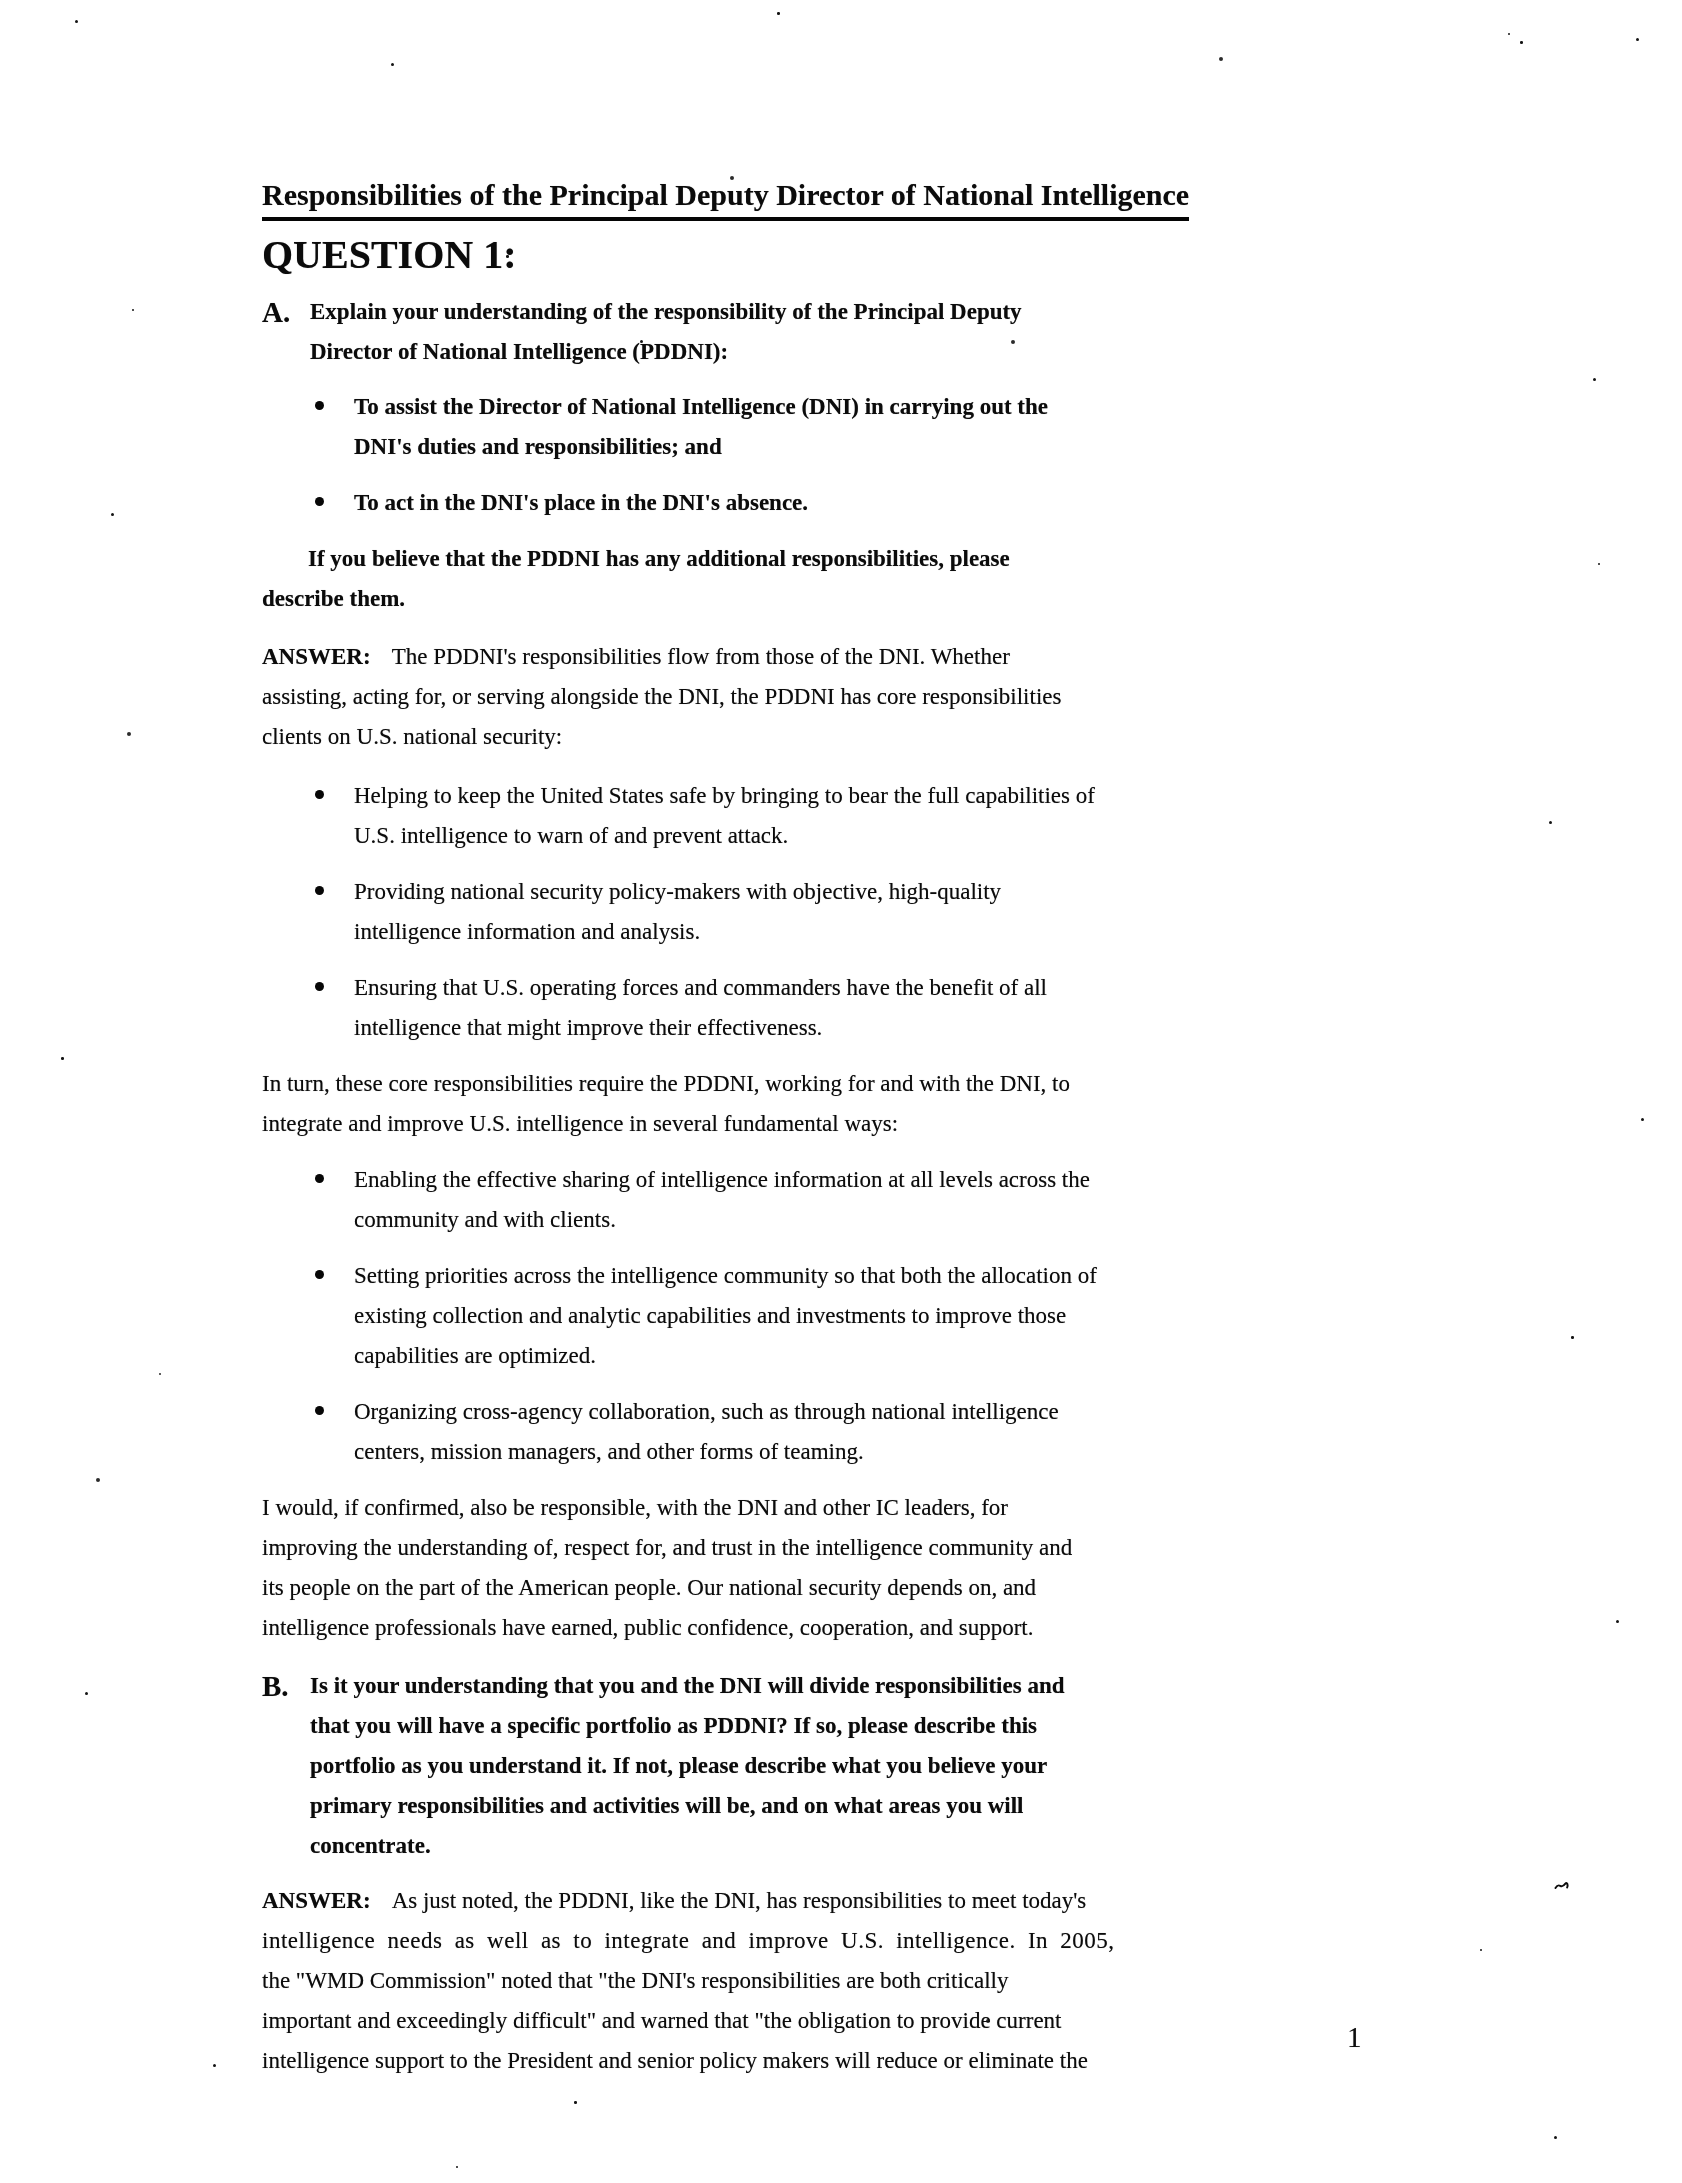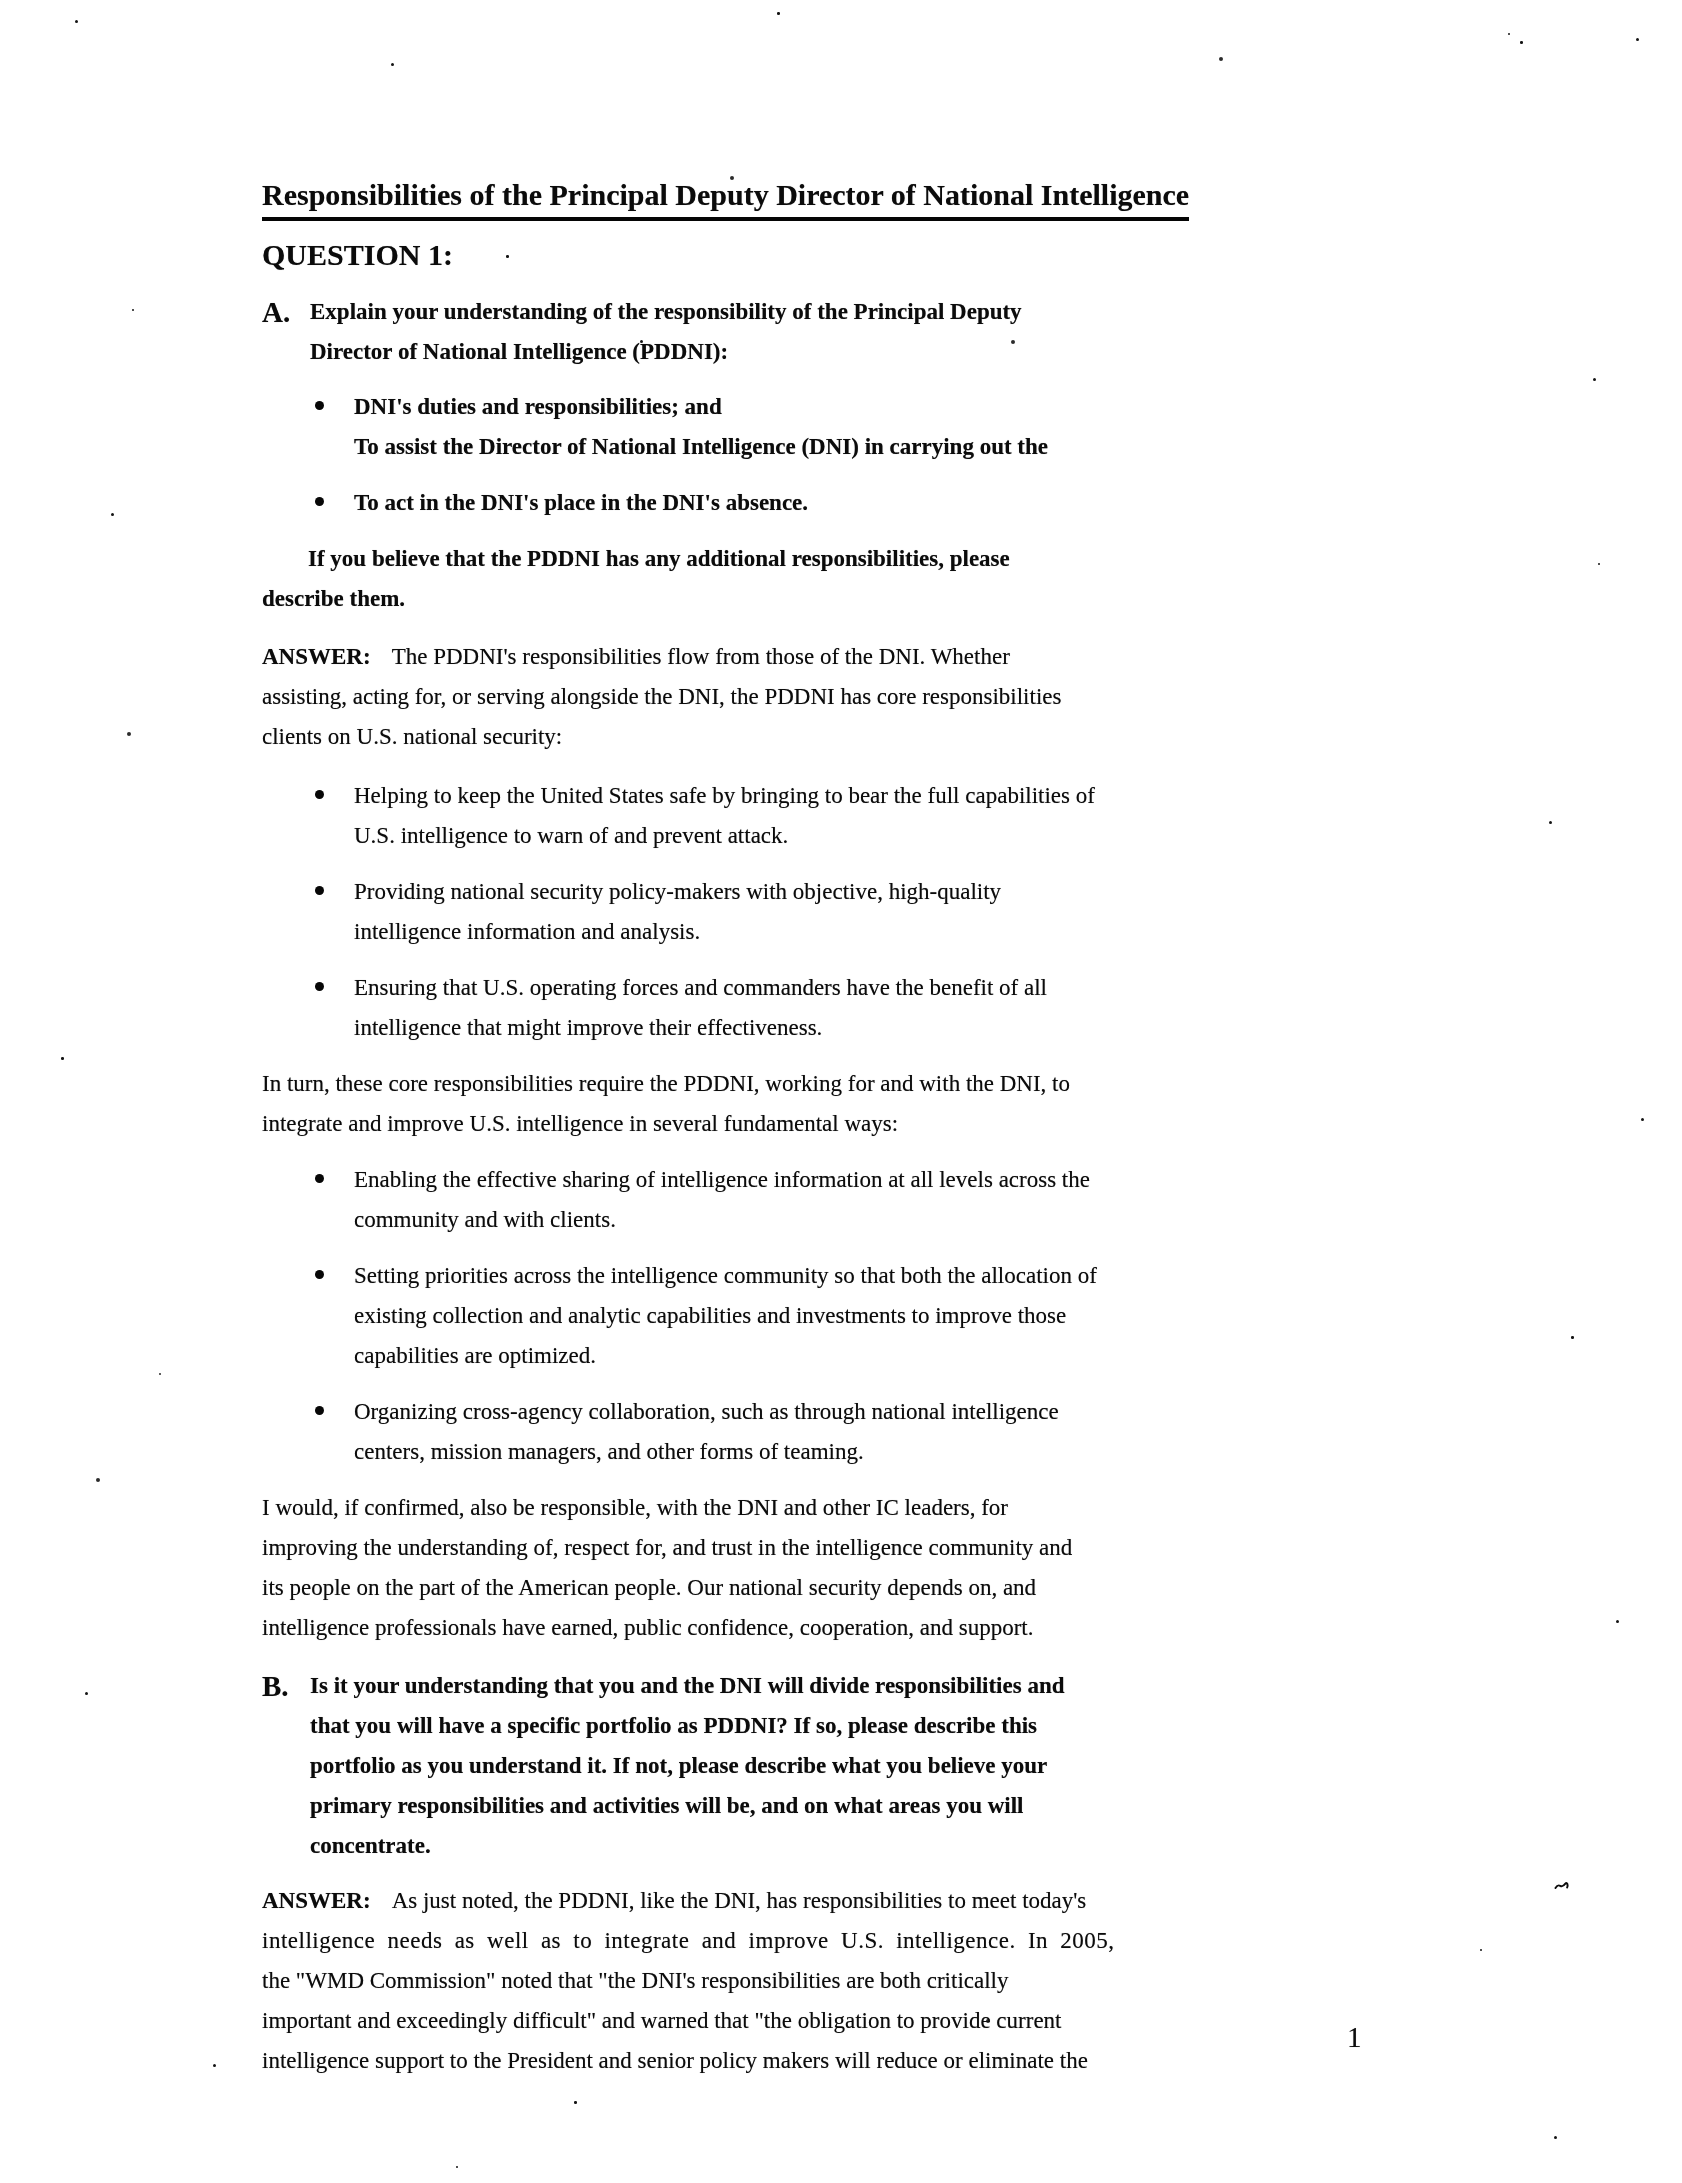--- a/index.html
+++ b/index.html
@@ -15,21 +15,21 @@
   }
   .content { padding: 176px 218px 0 262px; }
   .line { line-height: 40px; white-space: nowrap; min-height: 40px; font-size: 23px; }
   .bold .line, .bold { font-weight: 700; }
   h1.titlewrap { margin: 0 0 14px 0; }
   .title {
     display: inline-block; font-size: 30px; font-weight: 700;
     border-bottom: 4.6px solid #050505; padding-bottom: 4px; line-height: 37px;
     white-space: nowrap;
   }
-  .qhead { margin: 8px 0 17px 0; font-size: 30px; font-weight: 700; line-height: 40px; }
+  .qhead { margin: 8px 0 17px 0; font-size: 40px; font-weight: 700; line-height: 40px; }
   .lettered { position: relative; padding-left: 48px; margin: 0 0 14.5px 0; }
   .letter { position: absolute; left: 0; top: 0; font-size: 29px; line-height: 40px; font-weight: 700; }
   .bullet { position: relative; padding-left: 92px; margin: 0 0 16px 0; }
   .dot {
     position: absolute; left: 53px; top: 14.5px;
     width: 9.3px; height: 9.3px; border-radius: 50%; background: #070707;
   }
   .para { margin: 0 0 16px 0; }
   .para.gap-lg { margin-bottom: 18.5px; }
   .indent { padding-left: 46px; }
@@ -59,22 +59,22 @@
     <p class="qhead">QUESTION 1:</p>
 
     <section class="lettered bold">
       <span class="letter">A.</span>
       <div class="line">Explain your understanding of the responsibility of the Principal Deputy</div>
       <div class="line">Director of National Intelligence (PDDNI):</div>
     </section>
 
     <div class="bullet bold">
       <span class="dot"></span>
+      <div class="line">To assist the Director of National Intelligence (DNI) in carrying out the</div>
       <div class="line">DNI's duties and responsibilities; and</div>
-      <div class="line">To assist the Director of National Intelligence (DNI) in carrying out the</div>
     </div>
 
     <div class="bullet bold">
       <span class="dot"></span>
       <div class="line">To act in the DNI's place in the DNI's absence.</div>
     </div>
 
     <div class="para bold gap-lg">
       <div class="line indent">If you believe that the PDDNI has any additional responsibilities, please</div>
       <div class="line">describe them.</div>

